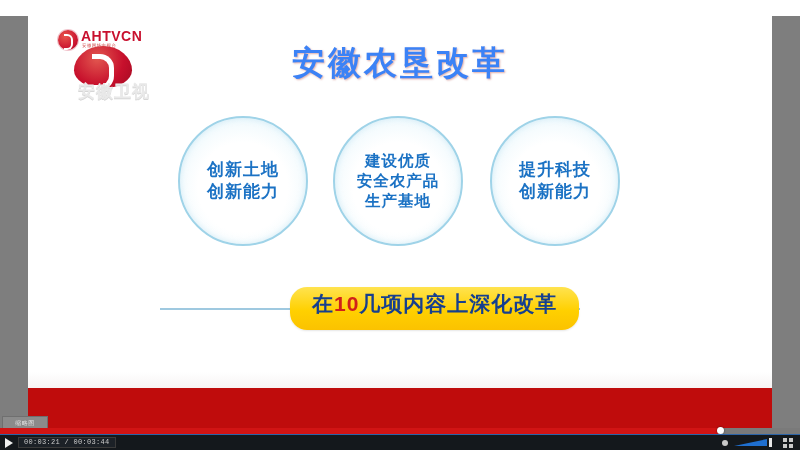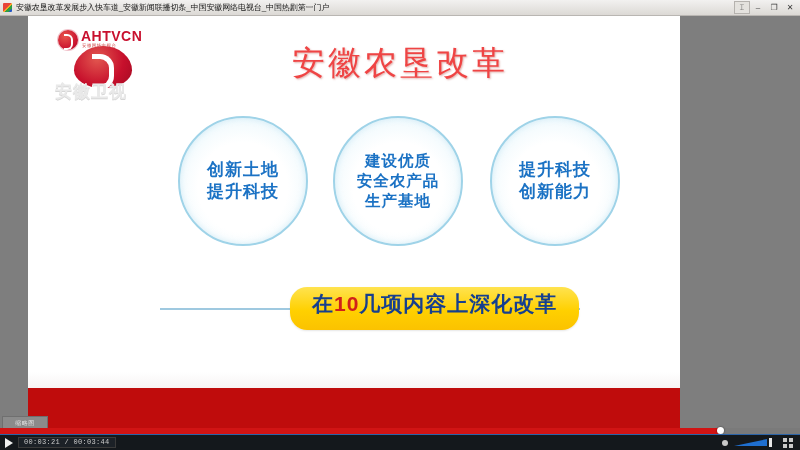--- a/index.html
+++ b/index.html
@@ -83,21 +83,21 @@
     position: absolute;
     left: 0; top: 0;
     width: 800px; height: 434px;
     background: #7e7e7e;
   }
 
   
   .stage {
     position: absolute;
     left: 28px; top: 0px;
-    width: 652px; height: 412px;
+    width: 744px; height: 412px;
     background: #ffffff;
     overflow: hidden;
   }
 
   
   .logo {
     position: absolute;
     left: 22px; top: 12px;
     width: 122px; height: 78px;
   }
@@ -146,39 +146,39 @@
     content: "";
     position: absolute;
     left: 18px; top: 8px;
     width: 17px; height: 26px;
     border: 5px solid #ffffff;
     border-left: none;
     border-radius: 0 14px 14px 0;
   }
   .logo-cn {
     position: absolute;
-    left: 5px; top: 54px;
+    left: 28px; top: 54px;
     width: 104px;
     font-size: 17px;
     font-weight: bold;
     color: #e9e9e9;
     letter-spacing: 1px;
     text-shadow: 0 1px 0 #d6d6d6;
     line-height: 19px;
     white-space: nowrap;
   }
 
   .slide-title {
     position: absolute;
     left: 0; top: 28px;
     width: 744px;
     text-align: center;
     font-size: 33px;
-    font-weight: normal;
-    color: #ef4444;
+    font-weight: bold;
+    color: #3b82f6;
     letter-spacing: 3px;
     text-shadow: 1px 1px 2px rgba(160,20,10,0.35);
     line-height: 38px;
   }
 
   .circles {
     position: absolute;
     left: 0; top: 100px;
     width: 744px;
     height: 140px;
@@ -377,50 +377,40 @@
     align-content: center;
     justify-content: center;
   }
   .fs-btn i { background: #c9c9c9; display: block; }
 </style>
 </head>
 <body>
 
 <div class="window">
 
-  <div class="titlebar">
-    <div class="favicon"></div>
-    <div class="title-text">安徽农垦改革发展步入快车道_安徽新闻联播切条_中国安徽网络电视台_中国热剧第一门户</div>
-    <div class="win-controls">
-      <div class="win-btn pinned">⌶</div>
-      <div class="win-btn">–</div>
-      <div class="win-btn">❐</div>
-      <div class="win-btn">✕</div>
-    </div>
-  </div>
 
   <div class="page">
     <div class="player">
 
       <div class="stage">
 
         <div class="logo">
           <div class="logo-mark"></div>
           <div class="logo-word">AHTVCN</div>
           <div class="logo-sub">安徽网络电视台</div>
           <div class="logo-ball"></div>
           <div class="logo-cn">安徽卫视</div>
         </div>
 
         <div class="slide-title">安徽农垦改革</div>
 
         <div class="circles">
           <div class="circle circle-1">
             <div class="circle-text">创新土地
-提升科技</div>
+创新能力</div>
           </div>
           <div class="circle circle-3">
             <div class="circle-text">提升科技
 创新能力</div>
           </div>
           <div class="circle circle-2">
             <div class="circle-text">建设优质
 安全农产品
 生产基地</div>
           </div>

